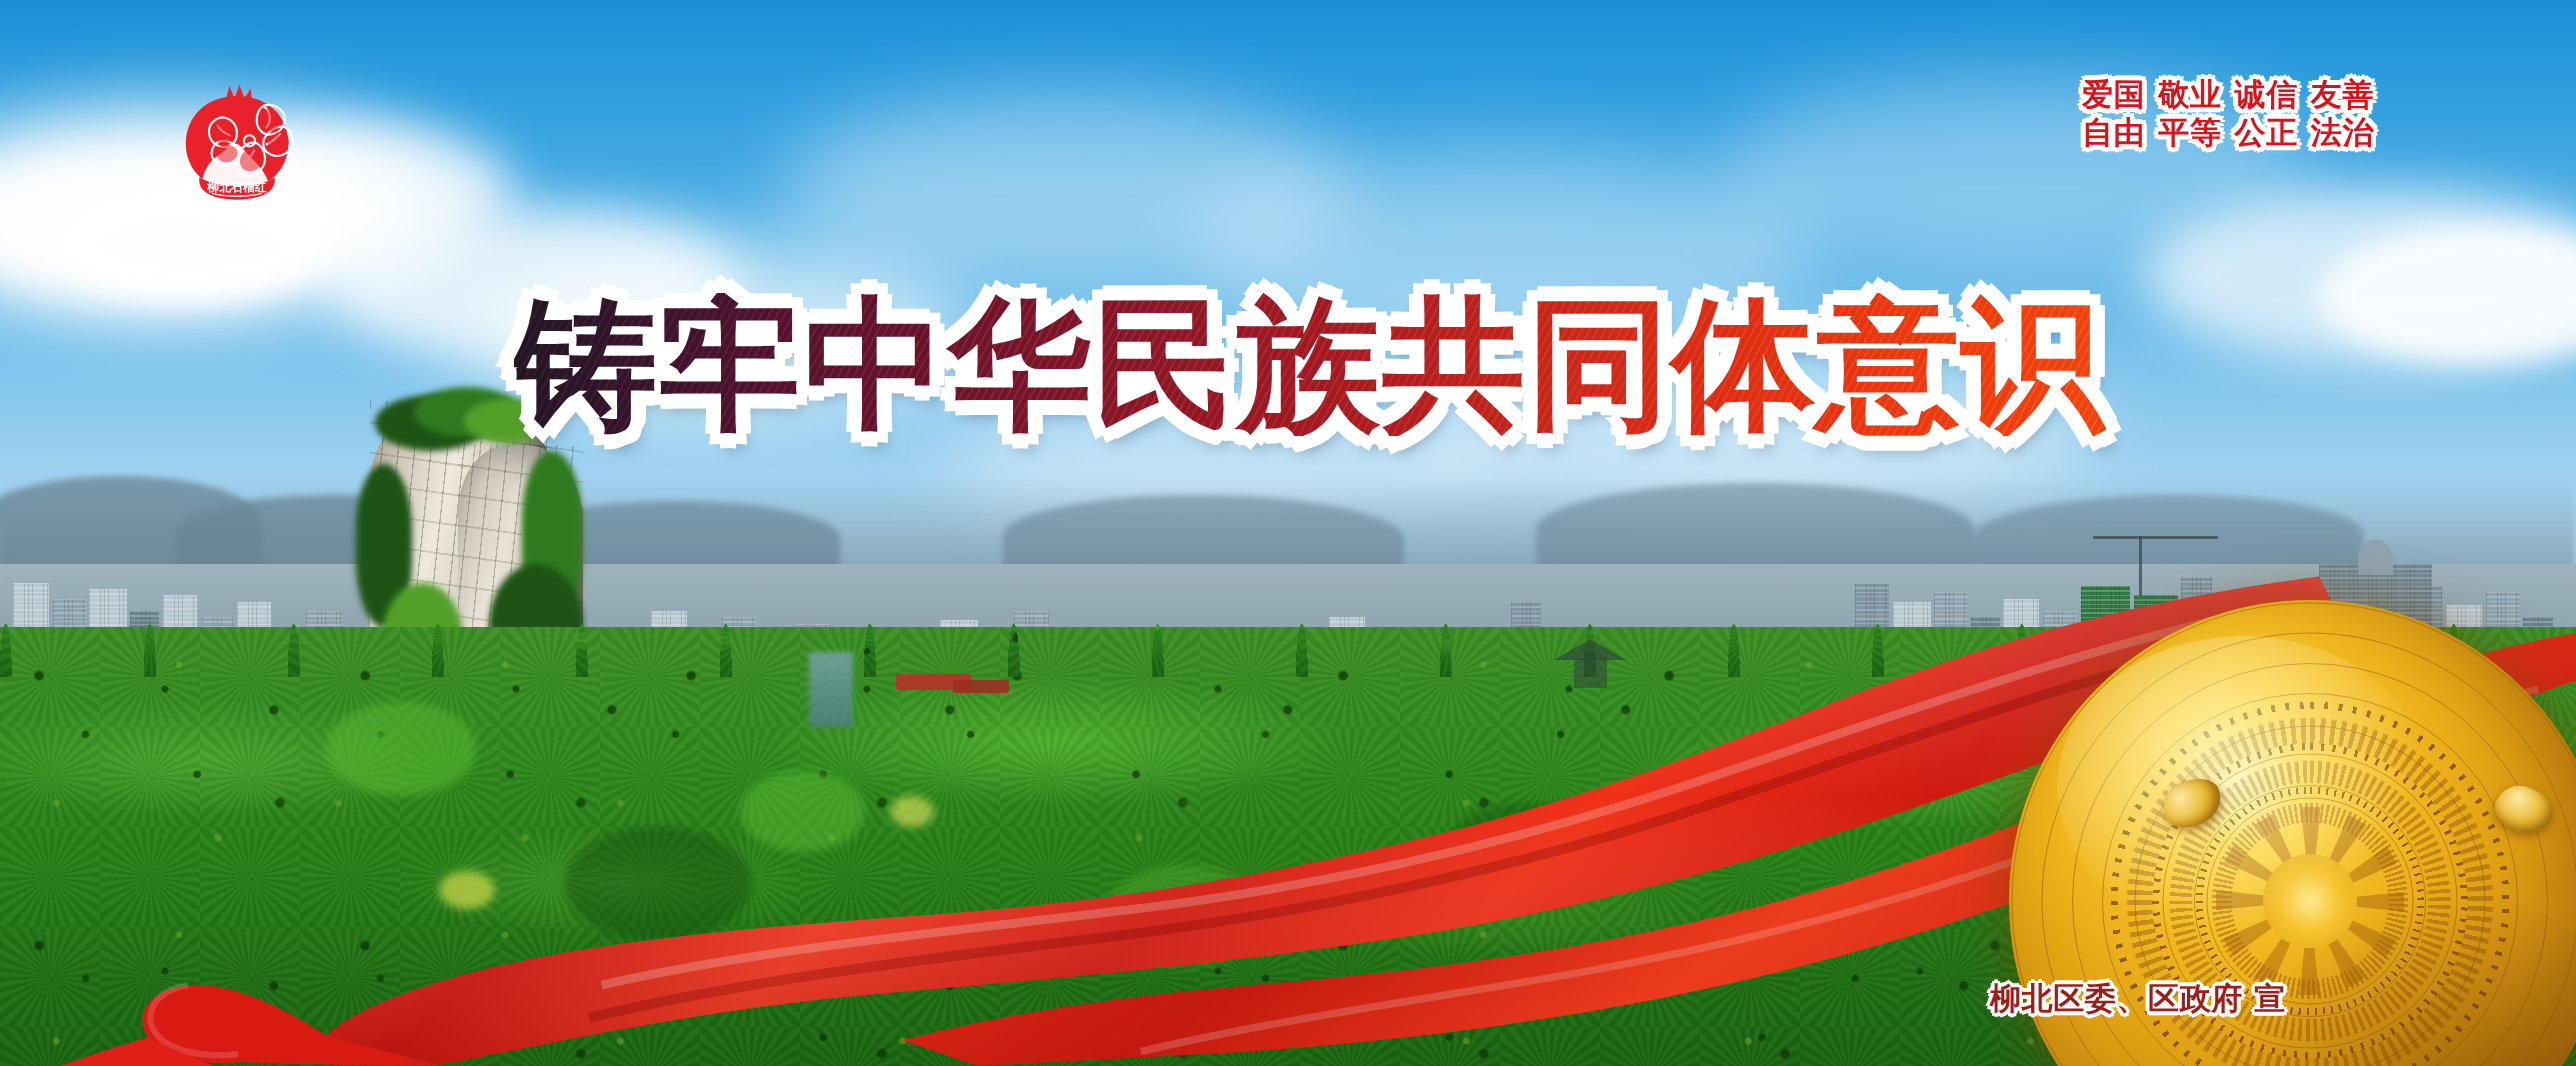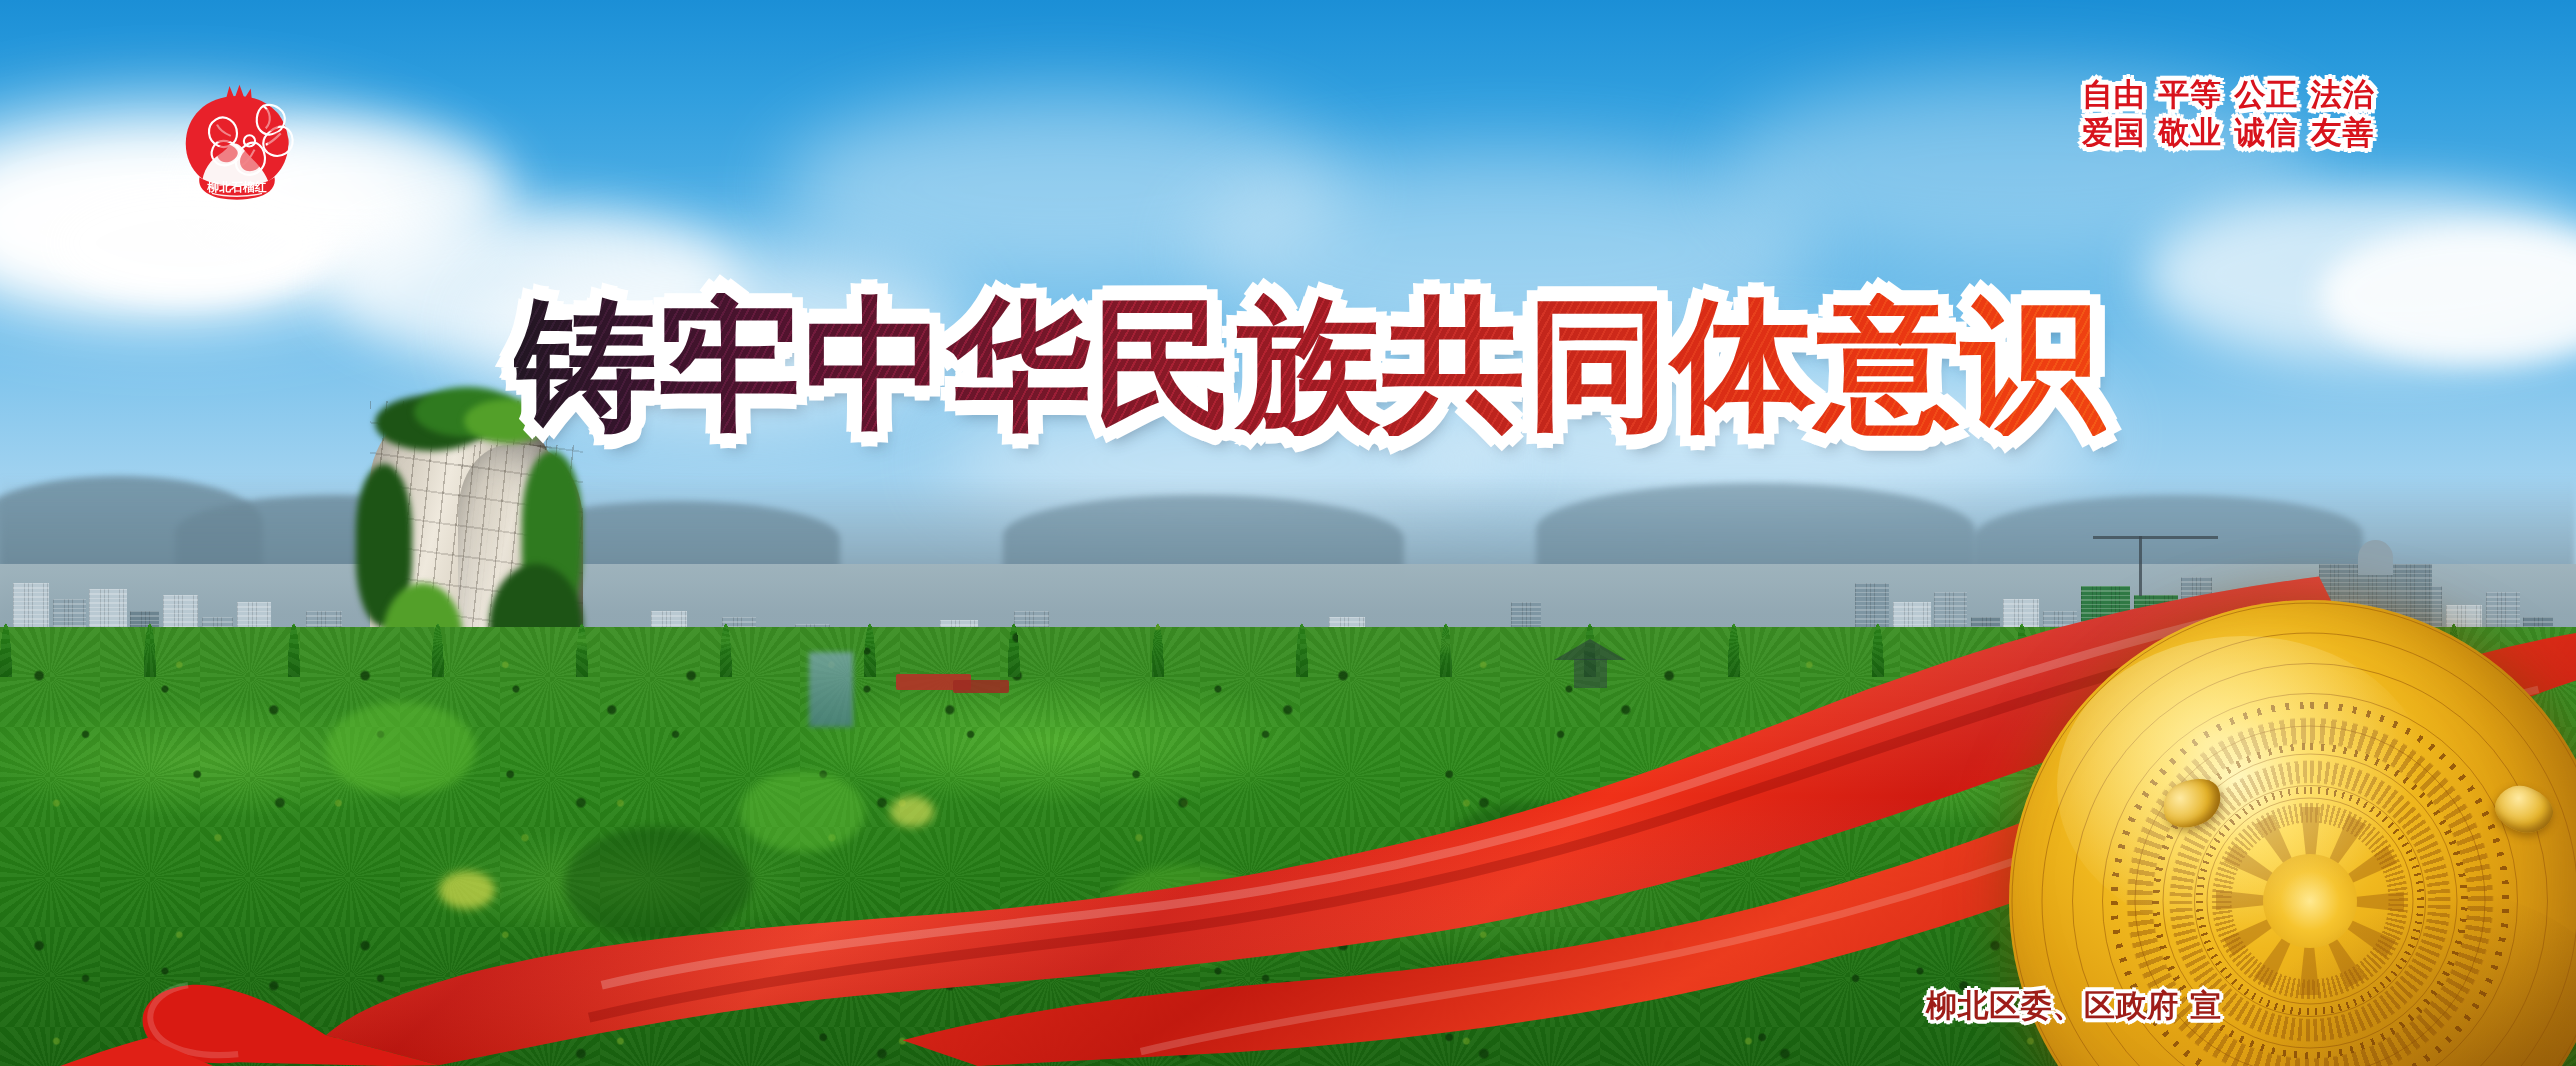--- a/index.html
+++ b/index.html
@@ -491,30 +491,30 @@
 
     <path d="M36,150 C62,168 130,170 156,150 C160,170 140,186 96,186
              C52,186 32,170 36,150 Z" fill="#e8212a"></path>
     <path d="M56,176 C78,182 114,182 136,176" fill="none" stroke="#fff" stroke-width="2.4" opacity=".9"></path>
     <text x="96" y="172" text-anchor="middle" font-family="DejaVu Sans, Liberation Sans, sans-serif" font-size="19" font-weight="bold" fill="#ffffff">柳北石榴红</text>
   </svg>
 
 
   <div class="values zh" style="left:2082px;top:76px;font-size:31px;">
     <div class="vrow">
-      <span>自由</span><span>平等</span><span>公正</span><span>法治</span>
+      <span>爱国</span><span>敬业</span><span>诚信</span><span>友善</span>
     </div>
     <div class="vrow">
-      <span>爱国</span><span>敬业</span><span>诚信</span><span>友善</span>
+      <span>自由</span><span>平等</span><span>公正</span><span>法治</span>
     </div>
   </div>
 
   <div class="headline" style="left:514px;top:293px;">
     <div class="hl-line zh" style="font-size:143px;height:157px;">
       <span class="hl-stroke zh">铸牢中华民族共同体意识</span>
       <span class="hl-fill l1 zh">铸牢中华民族共同体意识</span>
     </div>
   </div>
 
-  <div class="attribution zh" style="left:1926px;top:978px;font-size:31px;margin-top:7px;">柳北区委、区政府 宣</div>
+  <div class="attribution zh" style="left:1990px;top:978px;font-size:31px;">柳北区委、区政府 宣</div>
 
 </div>
 
 
 </body></html>

